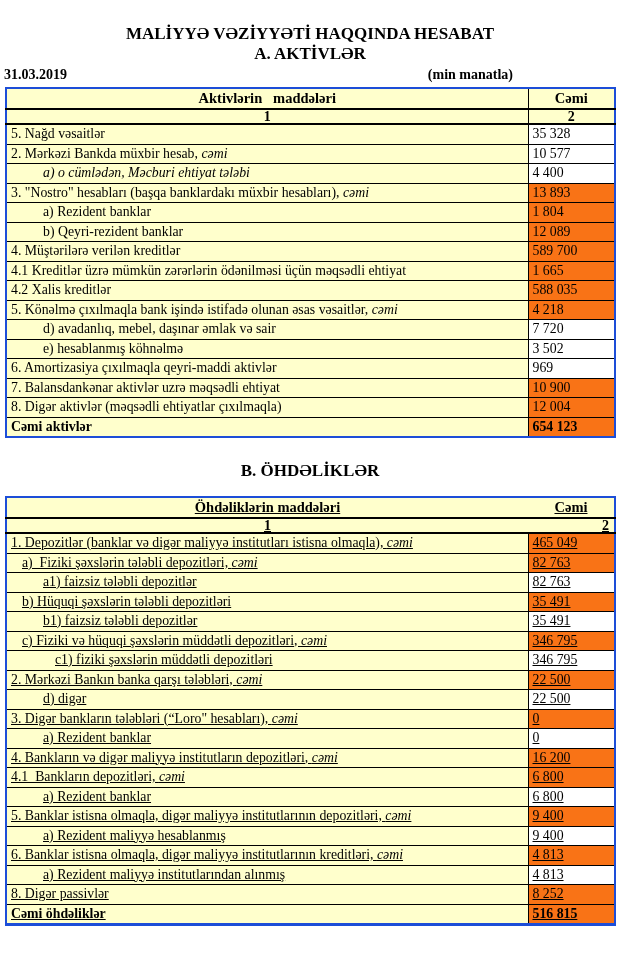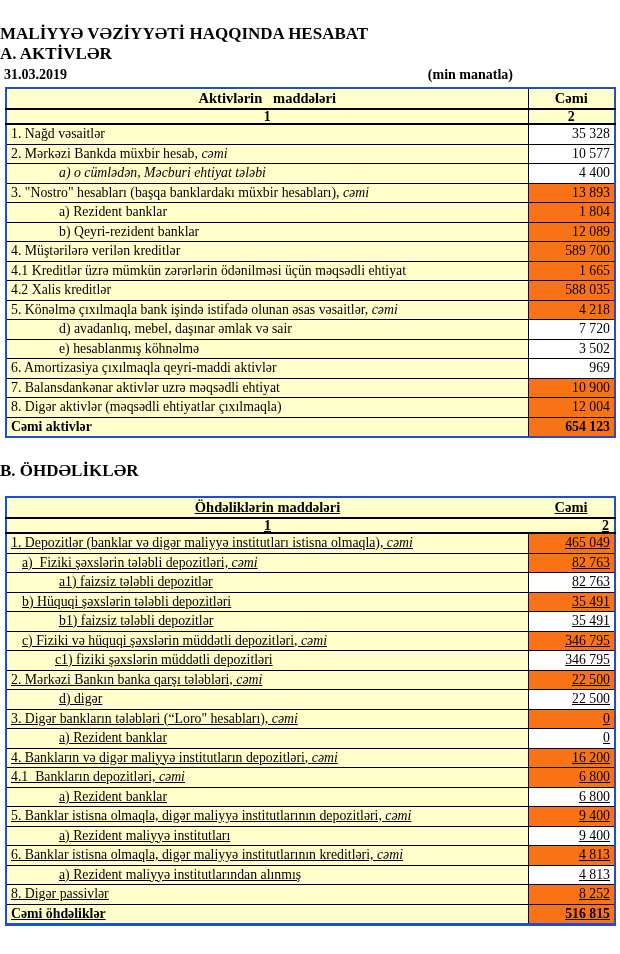--- a/index.html
+++ b/index.html
@@ -5,21 +5,21 @@
   html,body{margin:0;padding:0;background:#ffffff;}
   .page{
     position:relative;
     width:620px;height:954px;
     background:#ffffff;
     font-family:"Liberation Serif", serif;
     color:#000;
     overflow:hidden;
   }
   .title{
-    text-align:left;
+    text-align:center;
     font-weight:bold;
     font-size:17px;
     line-height:20px;
   }
   .title-block{padding-top:24px;}
   .meta{
     display:flex;
     justify-content:space-between;
     font-weight:bold;
     font-size:14px;
@@ -45,26 +45,26 @@
     overflow:hidden;
   }
   thead td{
     font-weight:bold;
     text-align:center;
     border-bottom-width:2px;
   }
   thead tr.hdr td{height:19px;font-size:14.5px;}
   thead tr.nums td{height:13px;line-height:13px;font-size:14px;}
   .no-divider td{border-left-width:0;border-right-width:0;}
-  .value-cell{text-align:right;}
+  .value-cell{}
   .bg-white{background:#FFFFFF;}
   .bg-yellow{background:#f97316;}
   .ind0{padding-left:4px;}
   .ind1{padding-left:15px;}
-  .ind2{padding-left:52px;}
+  .ind2{padding-left:36px;}
   .ind3{padding-left:48px;}
   .total-row td{font-weight:bold;}
   .num-right{text-align:right;padding-right:5px;}
   .section-b-title{margin-top:23px;margin-bottom:0;}
   .gap-b{height:15px;}
   table.tbl-b{border-bottom-width:3px;text-decoration:underline;}
 </style>
 </head>
 <body>
 
@@ -90,21 +90,21 @@
         <td>Aktivlərin   maddələri</td>
         <td>Cəmi</td>
       </tr>
       <tr class="nums">
         <td>1</td>
         <td>2</td>
       </tr>
     </thead>
     <tbody id="tbody-a">
         <tr>
-          <td class="label-cell ind0">1. Nağd vəsaitlər</td>
+          <td class="label-cell ind0">5. Nağd vəsaitlər</td>
           <td class="value-cell bg-white">35 328</td>
         </tr>
         <tr>
           <td class="label-cell ind0">2. Mərkəzi Bankda müxbir hesab, <i>cəmi</i></td>
           <td class="value-cell bg-white">10 577</td>
         </tr>
         <tr>
           <td class="label-cell ind2"><i>a) o cümlədən, Məcburi ehtiyat tələbi</i></td>
           <td class="value-cell bg-white">4 400</td>
         </tr>
@@ -236,21 +236,21 @@
         </tr>
         <tr>
           <td class="label-cell ind2">a) Rezident banklar</td>
           <td class="value-cell bg-white">6 800</td>
         </tr>
         <tr>
           <td class="label-cell ind0">5. Banklar istisna olmaqla, digər maliyyə institutlarının depozitləri, <i>cəmi</i></td>
           <td class="value-cell bg-yellow">9 400</td>
         </tr>
         <tr>
-          <td class="label-cell ind2">a) Rezident maliyyə institutları</td>
+          <td class="label-cell ind2">a) Rezident maliyyə hesablanmış</td>
           <td class="value-cell bg-white">9 400</td>
         </tr>
         <tr>
           <td class="label-cell ind0">6. Banklar istisna olmaqla, digər maliyyə institutlarının kreditləri, <i>cəmi</i></td>
           <td class="value-cell bg-yellow">4 813</td>
         </tr>
         <tr>
           <td class="label-cell ind2">a) Rezident maliyyə institutlarından alınmış</td>
           <td class="value-cell bg-white">4 813</td>
         </tr>

